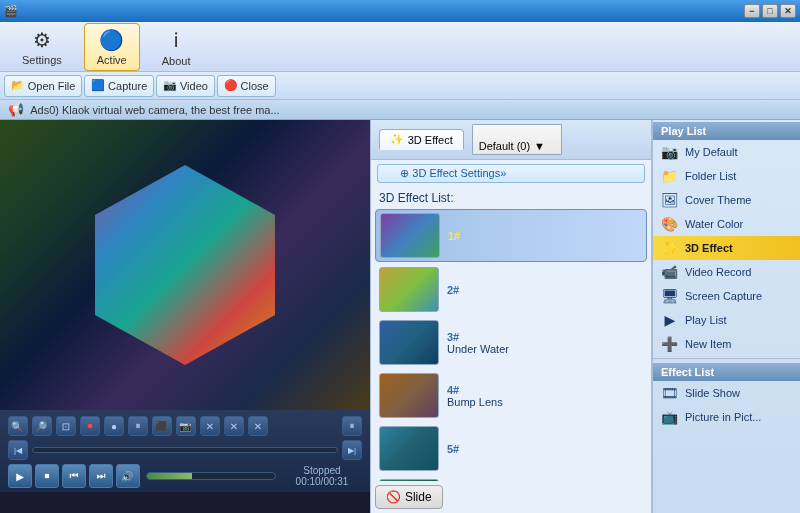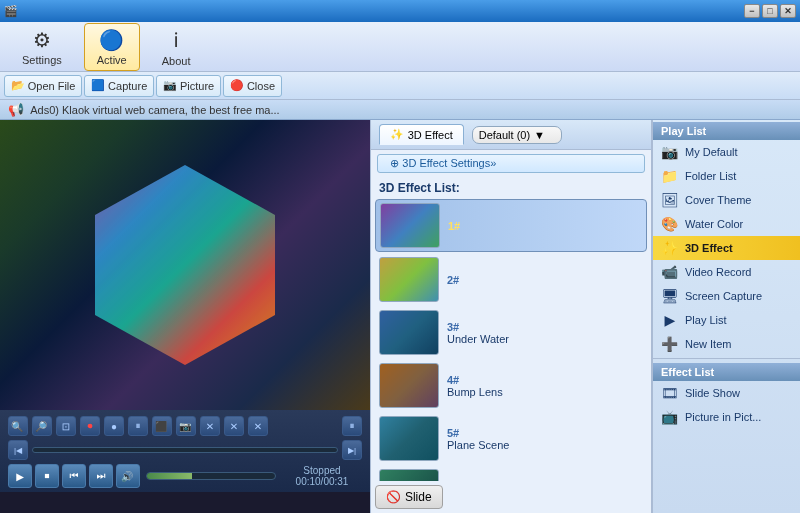--- a/index.html
+++ b/index.html
@@ -216,28 +216,28 @@
       display: flex; align-items: center; gap: 4px;
     }
     .effect-tab-active {
       background: linear-gradient(to bottom, #ffffff, #eef6ff);
       border-bottom-color: #eef6ff;
     }
     .effect-settings-btn {
       font-size: 11px;
       color: #1a5a9a;
       cursor: pointer;
-      padding: 2px 12px;
+      padding: 2px 22px;
       background: linear-gradient(to bottom, #e8f4ff, #d0e8ff);
       border: 1px solid #90b8d8;
       border-radius: 3px;
     }
     .effect-list-header {
       padding: 4px 8px;
-      font-weight: bold;
+      font-weight: normal;
       font-size: 12px;
       color: #1a3a6a;
     }
     .effect-list {
       flex: 1;
       overflow-y: auto;
       padding: 0 4px;
     }
     .effect-item {
       display: flex;
@@ -319,22 +319,22 @@
 
     
     .effect-list::-webkit-scrollbar { width: 12px; }
     .effect-list::-webkit-scrollbar-track { background: #d0e0f0; }
     .effect-list::-webkit-scrollbar-thumb { background: #8ab0d8; border-radius: 4px; }
 
     
     .default-select {
       background: linear-gradient(to bottom, #f8f8f8, #e8e8e8);
       border: 1px solid #90a8c0;
-      border-radius: 7px;
-      padding: 2px 16px 2px 6px;
+      border-radius: 1px;
+      padding: 15px 16px 2px 6px;
       font-size: 11px;
       cursor: pointer;
       position: relative;
       display: flex; align-items: center; gap: 4px;
     }
   </style>
 </head>
 <body>
 
 <div class="title-bar">
@@ -367,21 +367,21 @@
   <div class="toolbar-btn">
     <span>📂</span>
     <span>Open File</span>
   </div>
   <div class="toolbar-btn">
     <span>🟦</span>
     <span>Capture</span>
   </div>
   <div class="toolbar-btn">
     <span>📷</span>
-    <span>Picture</span>
+    <span>Video</span>
   </div>
   <div class="toolbar-btn">
     <span>🔴</span>
     <span>Close</span>
   </div>
 </div>
 
 <div class="ticker">
   <span class="ticker-icon">📢</span>
   <span>Ads0) Klaok virtual web camera, the best free ma...</span>
@@ -482,21 +482,20 @@
         <div class="effect-info">
           <div class="effect-num">4#</div>
           <div class="effect-name">Bump Lens</div>
         </div>
       </div>
 
       <div class="effect-item">
         <div class="effect-thumb thumb-5"></div>
         <div class="effect-info">
           <div class="effect-num">5#</div>
-          <div class="effect-name">Plane Scene</div>
         </div>
       </div>
 
       <div class="effect-item">
         <div class="effect-thumb thumb-6"></div>
         <div class="effect-info">
           <div class="effect-num">6#</div>
 
         </div>
       </div>

